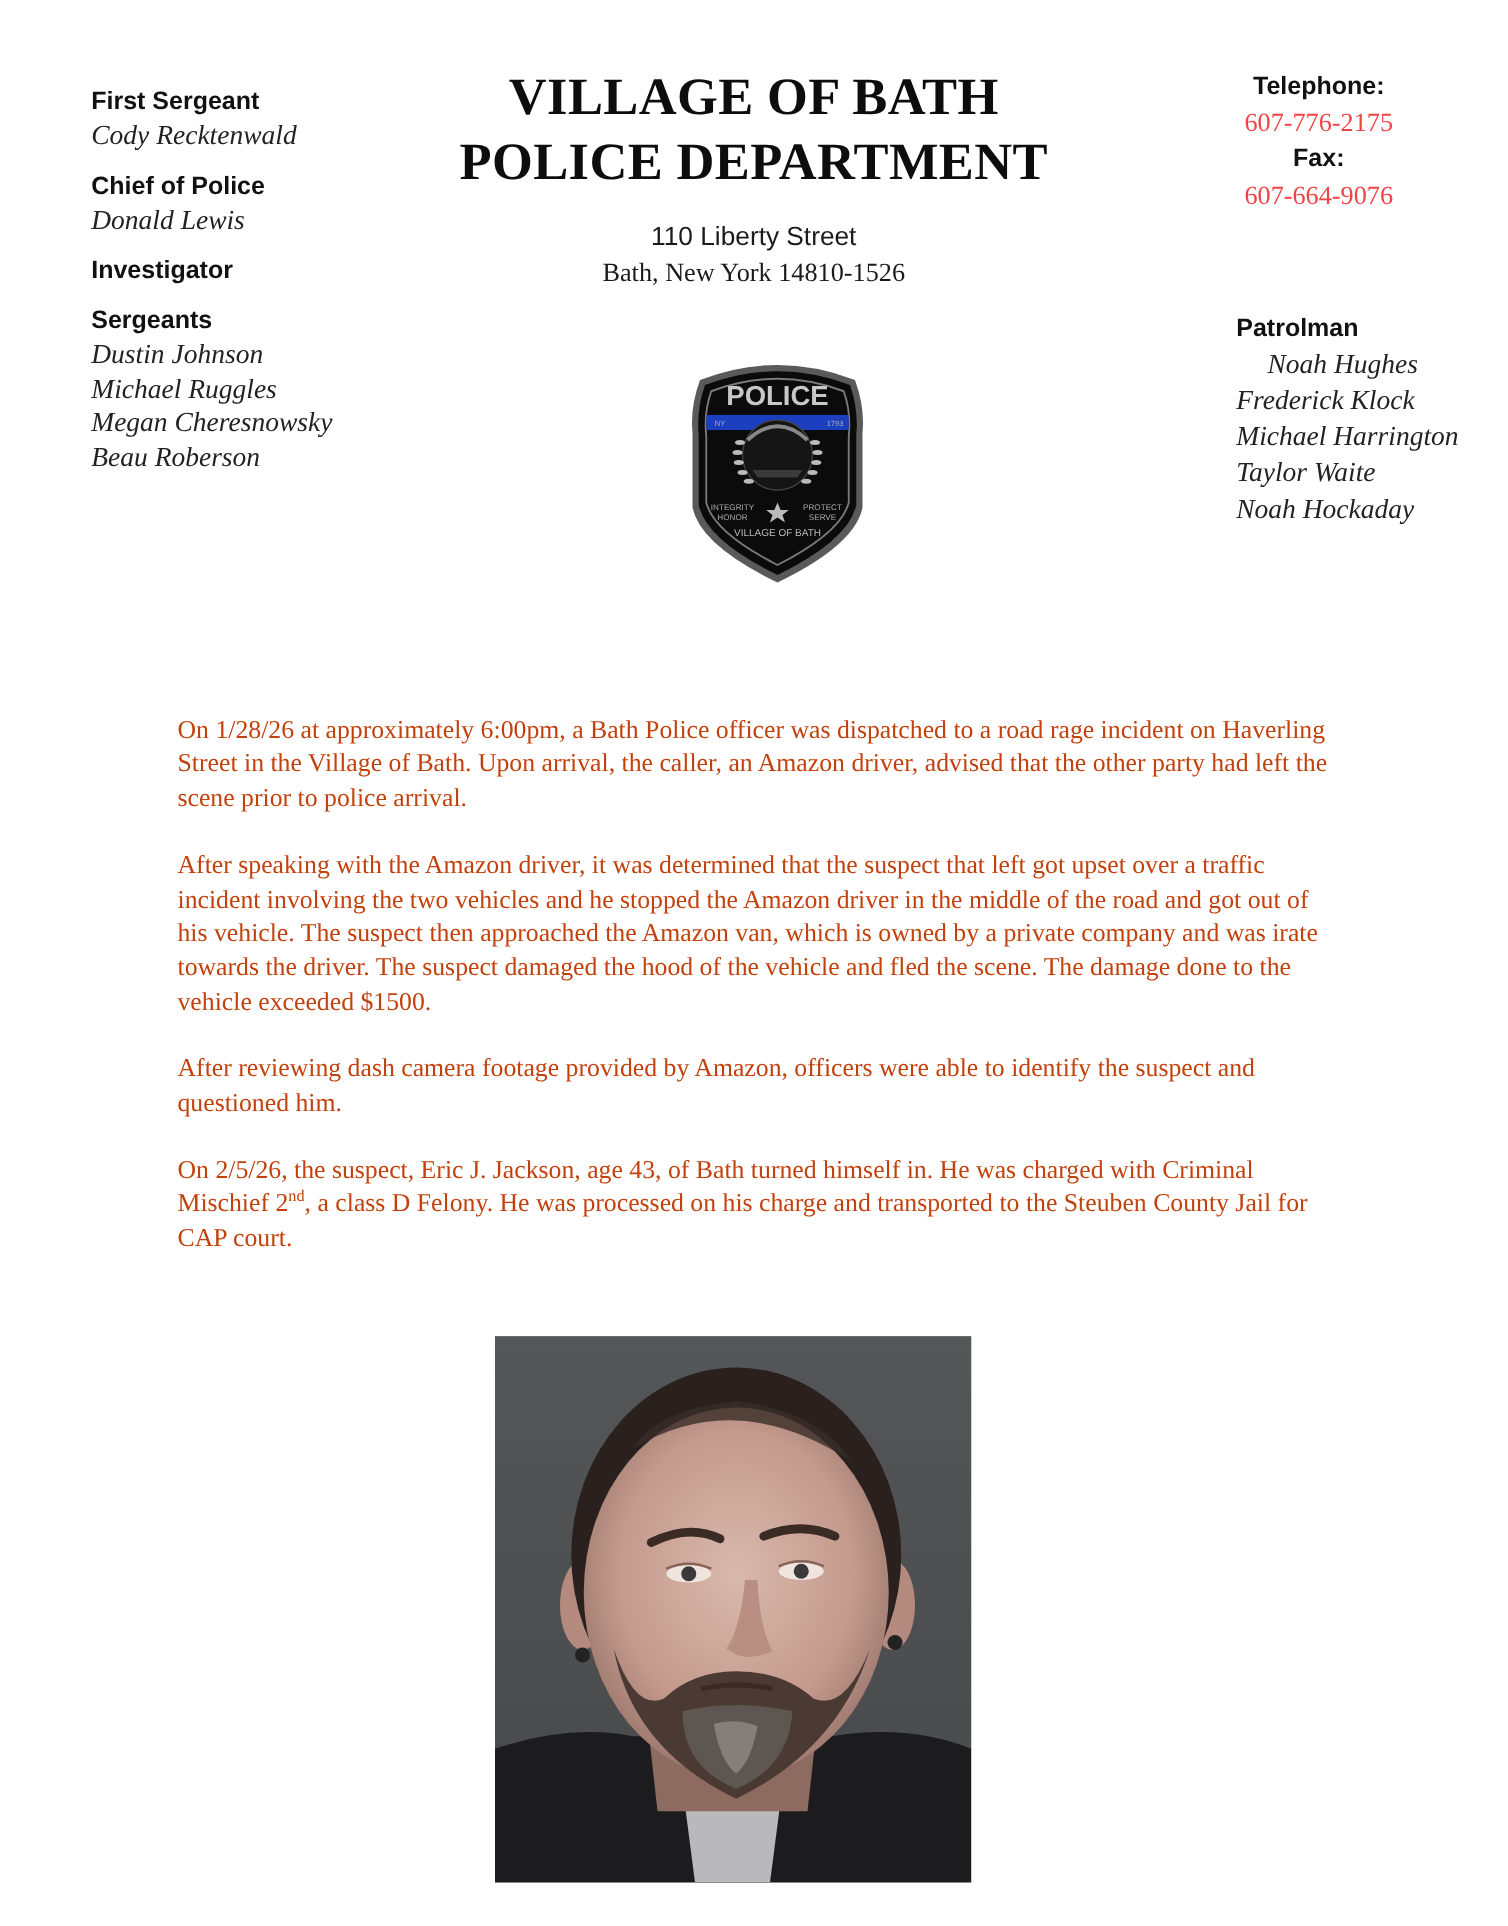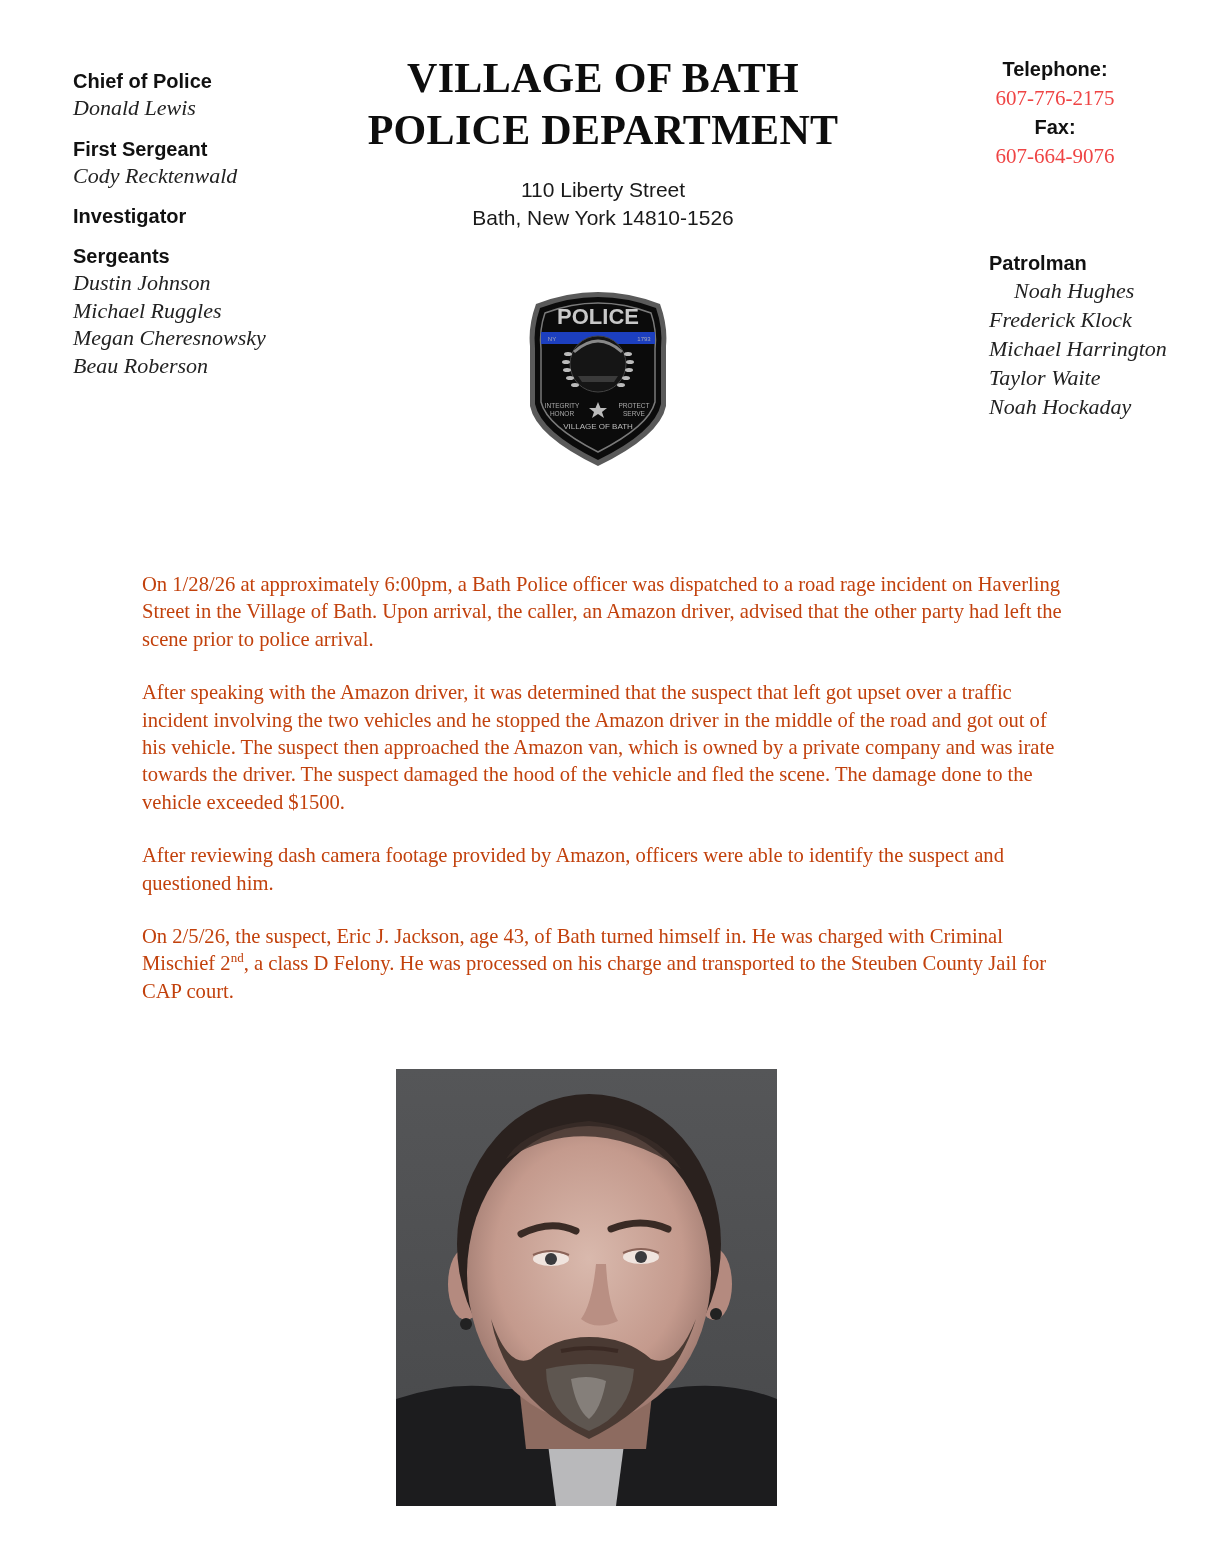--- a/index.html
+++ b/index.html
@@ -8,50 +8,50 @@
   
   .left-col { position: absolute; left: 73px; top: 68px; width: 290px; }
   .staff-group { margin-bottom: 14px; }
   .role-label { font-family: "Liberation Sans", sans-serif; font-weight: bold; font-size: 20px; line-height: 26px; color: #111; }
   .staff-name { font-family: "Liberation Serif", serif; font-style: italic; font-size: 22px; line-height: 27.5px; color: #222; }
 
   
   .center-col { position: absolute; left: 330px; top: 52px; width: 546px; text-align: center; }
   .dept-title { font-family: "Liberation Serif", serif; font-weight: bold; font-size: 42px; line-height: 52px; color: #0d0d0d; letter-spacing: 0.3px; margin: 0; }
   .addr-street { font-family: "Liberation Sans", sans-serif; font-size: 21px; line-height: 28px; margin-top: 20px; color: #1a1a1a; }
-  .addr-city { font-family: Liberation Sans, sans-serif; font-size: 21px; line-height: 28px; color: #1a1a1a; }
+  .addr-city { font-family: Liberation Serif, serif; font-size: 21px; line-height: 28px; color: #1a1a1a; }
 
   
-  .badge { position: absolute; left: 528px; top: 286px; width: 140px; height: 182px; }
+  .badge { position: absolute; left: 552px; top: 286px; width: 140px; height: 182px; }
 
   
   .right-col { position: absolute; left: 980px; top: 56px; width: 150px; text-align: center; }
   .contact-label { font-family: Liberation Sans, sans-serif; font-weight: bold; font-size: 20px; line-height: 26px; color: #111; }
   .contact-value { font-family: "Liberation Serif", serif; font-size: 21px; line-height: 32px; color: #ef4444; }
   .patrol-col { position: absolute; left: 989px; top: 250px; width: 215px; }
 
   
   .body-text { position: absolute; left: 142px; top: 571px; width: 930px; font-family: "Liberation Serif", serif; font-size: 20.6px; line-height: 27.4px; color: #c2410c; }
   .body-text p { margin: 0 0 26px 0; }
   .body-text sup { font-size: 13px; vertical-align: 8px; line-height: 0; }
 
   
   .mugshot { position: absolute; left: 396px; top: 1069px; width: 381px; height: 437px; overflow: hidden; background: #4f5052; }
 </style>
 </head>
 <body>
 
 <div class="left-col">
   <div class="staff-group">
+    <div class="role-label">First Sergeant</div>
+    <div class="staff-name">Cody Recktenwald</div>
+  </div>
+  <div class="staff-group">
     <div class="role-label">Chief of Police</div>
     <div class="staff-name">Donald Lewis</div>
-  </div>
-  <div class="staff-group">
-    <div class="role-label">First Sergeant</div>
-    <div class="staff-name">Cody Recktenwald</div>
   </div>
   <div class="staff-group">
     <div class="role-label">Investigator</div>
   </div>
   <div class="staff-group">
     <div class="role-label">Sergeants</div>
     <div class="staff-name">Dustin Johnson</div>
     <div class="staff-name">Michael Ruggles</div>
     <div class="staff-name">Megan Cheresnowsky</div>
     <div class="staff-name">Beau Roberson</div>

